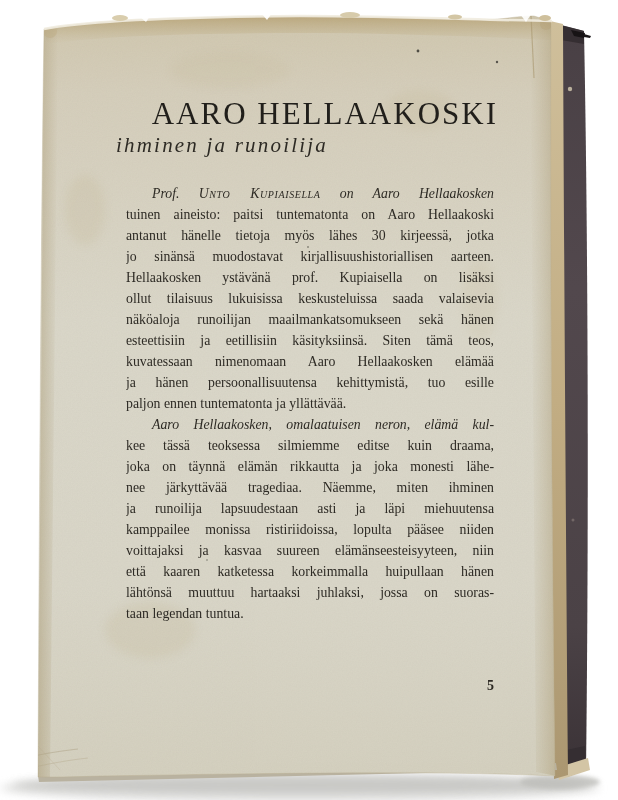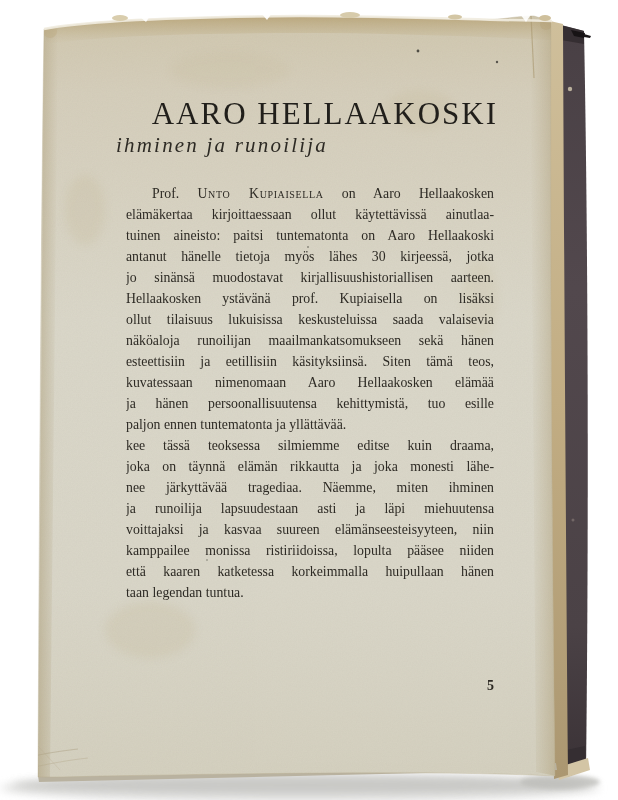--- a/index.html
+++ b/index.html
@@ -8,21 +8,21 @@
   .stage svg{position:absolute;left:0;top:0;}
   .text-layer{position:absolute;left:0;top:0;width:618px;height:800px;z-index:2;}
   .title{position:absolute;left:108px;top:96px;width:390px;text-align:right;
          font-size:31px;letter-spacing:2px;font-weight:400;color:var(--title-ink,#211f1b);white-space:nowrap;}
   .subtitle{position:absolute;left:116px;top:133px;width:390px;text-align:left;
          font-style:italic;font-size:21px;letter-spacing:2.2px;color:var(--ink,#2d2a24);white-space:nowrap;}
   .body-text{position:absolute;left:126px;top:183px;width:368px;
          font-size:13.8px;line-height:21px;color:var(--ink,#2d2a24);}
   .line{height:21px;overflow:hidden;text-align:justify;text-align-last:justify;-moz-text-align-last:justify;}
   .line.end{text-align:center;text-align-last:left;-moz-text-align-last:left;}
-  .line.indent{text-indent:26px;}
+  .line.indent{text-indent:26px;font-style:italic;}
   .sc{font-variant:small-caps;letter-spacing:0.6px;}
   .pagenum{position:absolute;left:126px;top:678px;width:368px;text-align:right;padding-right:5px;
          font-size:14px;font-weight:bold;color:var(--ink,#2d2a24);}
 </style>
 </head>
 <body>
 
 <div class="stage">
 
   <svg width="618" height="800" viewBox="0 0 618 800">
@@ -136,36 +136,37 @@
       <path d="M 520,14 L 532,13 L 526,22 Z" fill="#ffffff" opacity="0.9"></path>
       <path d="M 140,17 L 150,16 L 146,22 Z" fill="#ffffff" opacity="0.85"></path>
     </g>
   </svg>
 
   <div class="text-layer">
     <div class="title">AARO HELLAAKOSKI</div>
     <div class="subtitle">ihminen ja runoilija</div>
     <div class="body-text">
         <div class="line indent">Prof. <span class="sc">Unto Kupiaisella</span> on Aaro Hellaakosken</div>
-        <div class="line">elämäkertaa kirjoittaessaan ollut käytettävissä ainutlaa-</div>
         <div class="line">tuinen aineisto: paitsi tuntematonta on Aaro Hellaakoski</div>
         <div class="line">antanut hänelle tietoja myös lähes 30 kirjeessä, jotka</div>
         <div class="line">jo sinänsä muodostavat kirjallisuushistoriallisen aarteen.</div>
         <div class="line">Hellaakosken ystävänä prof. Kupiaisella on lisäksi</div>
         <div class="line">ollut tilaisuus lukuisissa keskusteluissa saada valaisevia</div>
         <div class="line">näköaloja runoilijan maailmankatsomukseen sekä hänen</div>
         <div class="line">esteettisiin ja eetillisiin käsityksiinsä. Siten tämä teos,</div>
         <div class="line">kuvatessaan nimenomaan Aaro Hellaakosken elämää</div>
         <div class="line">ja hänen persoonallisuutensa kehittymistä, tuo esille</div>
         <div class="line end">paljon ennen tuntematonta ja yllättävää.</div>
+        <div class="line indent">Aaro Hellaakosken, omalaatuisen neron, elämä kul-</div>
         <div class="line">kee tässä teoksessa silmiemme editse kuin draama,</div>
         <div class="line">joka on täynnä elämän rikkautta ja joka monesti lähe-</div>
         <div class="line">nee järkyttävää tragediaa. Näemme, miten ihminen</div>
         <div class="line">ja runoilija lapsuudestaan asti ja läpi miehuutensa</div>
+        <div class="line">kamppailee monissa ristiriidoissa, lopulta pääsee niiden</div>
         <div class="line">voittajaksi ja kasvaa suureen elämänseesteisyyteen, niin</div>
-        <div class="line">kamppailee monissa ristiriidoissa, lopulta pääsee niiden</div>
         <div class="line">että kaaren katketessa korkeimmalla huipullaan hänen</div>
+        <div class="line">lähtönsä muuttuu hartaaksi juhlaksi, jossa on suoras-</div>
         <div class="line end">taan legendan tuntua.</div>
       </div>
     <div class="pagenum">5</div>
   </div>
 
 </div>
 
 </body></html>

